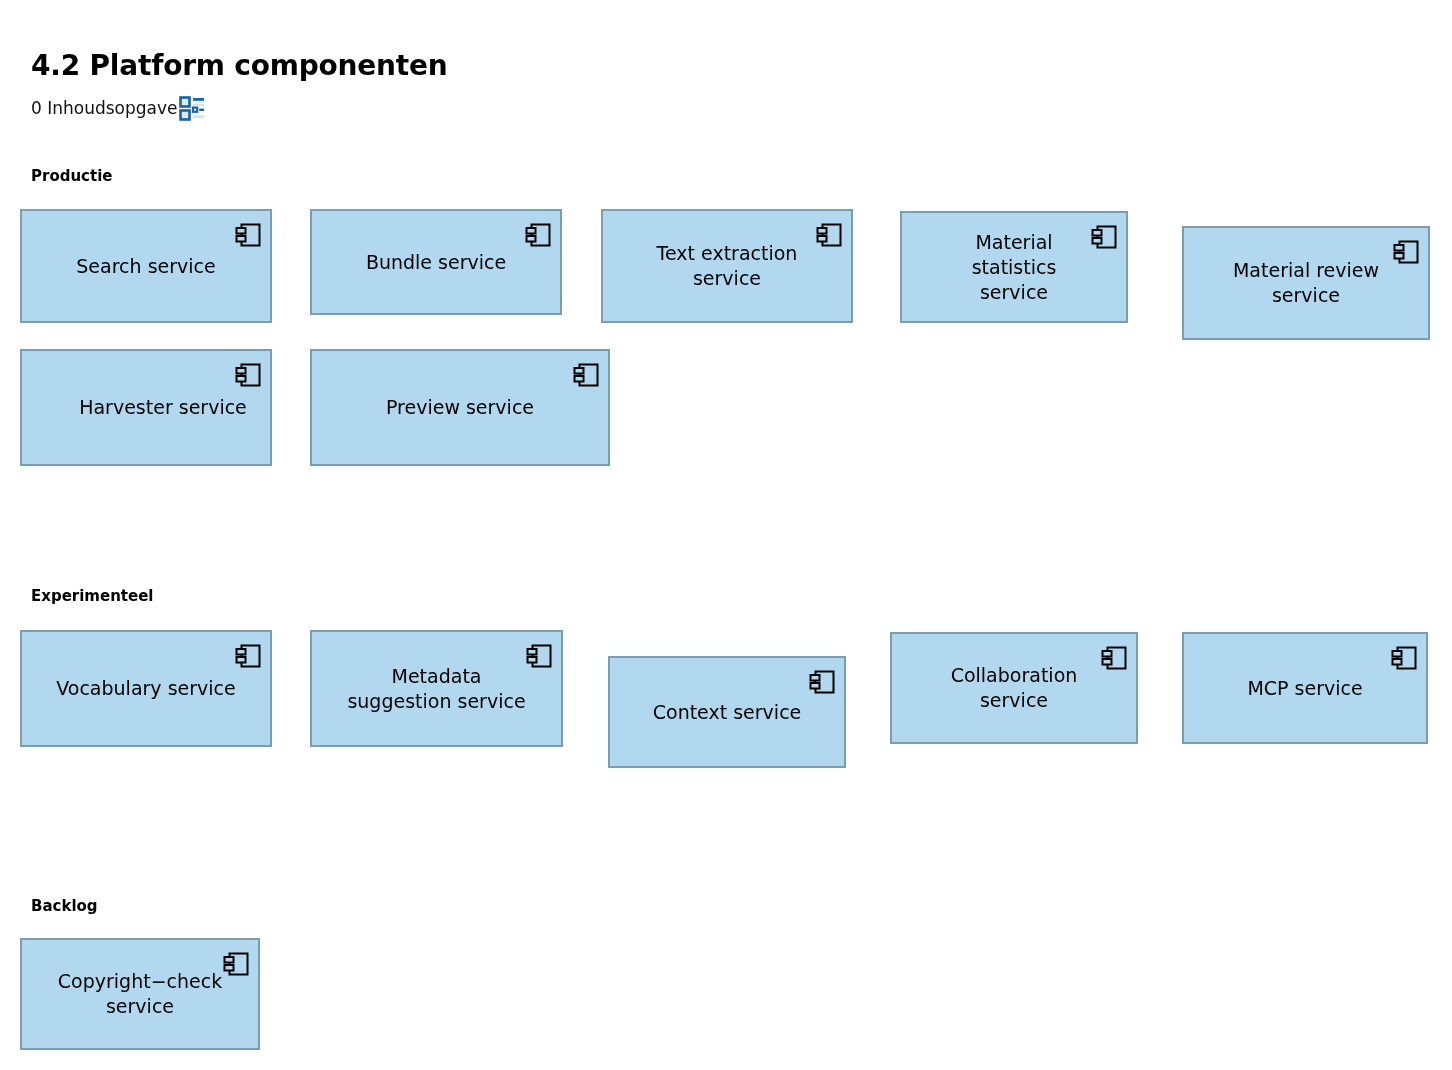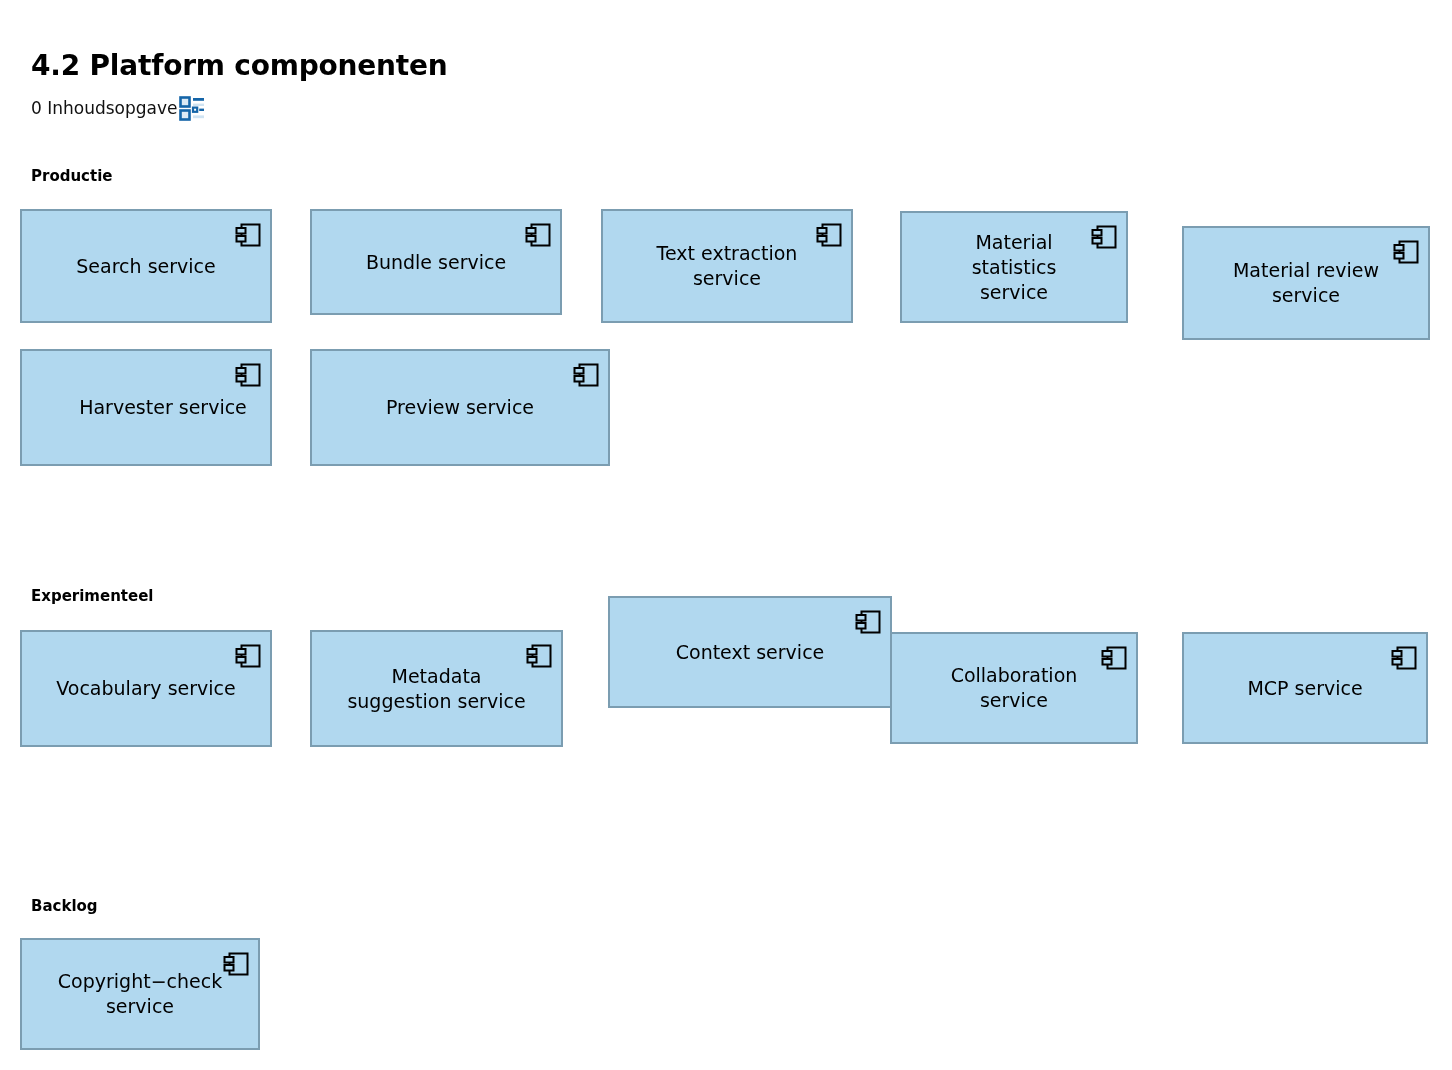--- a/index.html
+++ b/index.html
@@ -98,21 +98,21 @@
   #comp-text-extraction       { left: 601px;  top: 209px; width: 252px; height: 114px; }
   #comp-material-statistics   { left: 900px;  top: 211px; width: 228px; height: 112px; }
   #comp-material-review       { left: 1182px; top: 209px; width: 248px; height: 114px; margin-top: 17px; }
   
   #comp-harvester-service     { left: 20px;   top: 349px; width: 252px; height: 117px; padding-left: 44px; }
   #comp-preview-service       { left: 310px;  top: 349px; width: 300px; height: 117px; }
 
   
   #comp-vocabulary-service    { left: 20px;   top: 630px; width: 252px; height: 117px; }
   #comp-metadata-suggestion   { left: 310px;  top: 630px; width: 253px; height: 117px; }
-  #comp-context-service       { left: 608px;  top: 596px; width: 284px; height: 112px; }
+  #comp-context-service       { left: 608px;  top: 656px; width: 238px; height: 112px; }
   #comp-collaboration-service { left: 890px;  top: 632px; width: 248px; height: 112px; }
   #comp-mcp-service           { left: 1182px; top: 632px; width: 246px; height: 112px; }
 
   
   #comp-copyright-check       { left: 20px;   top: 938px; width: 240px; height: 112px; }
 </style>
 </head>
 <body>
 
 <h1 id="page-title">4.2 Platform componenten</h1>

